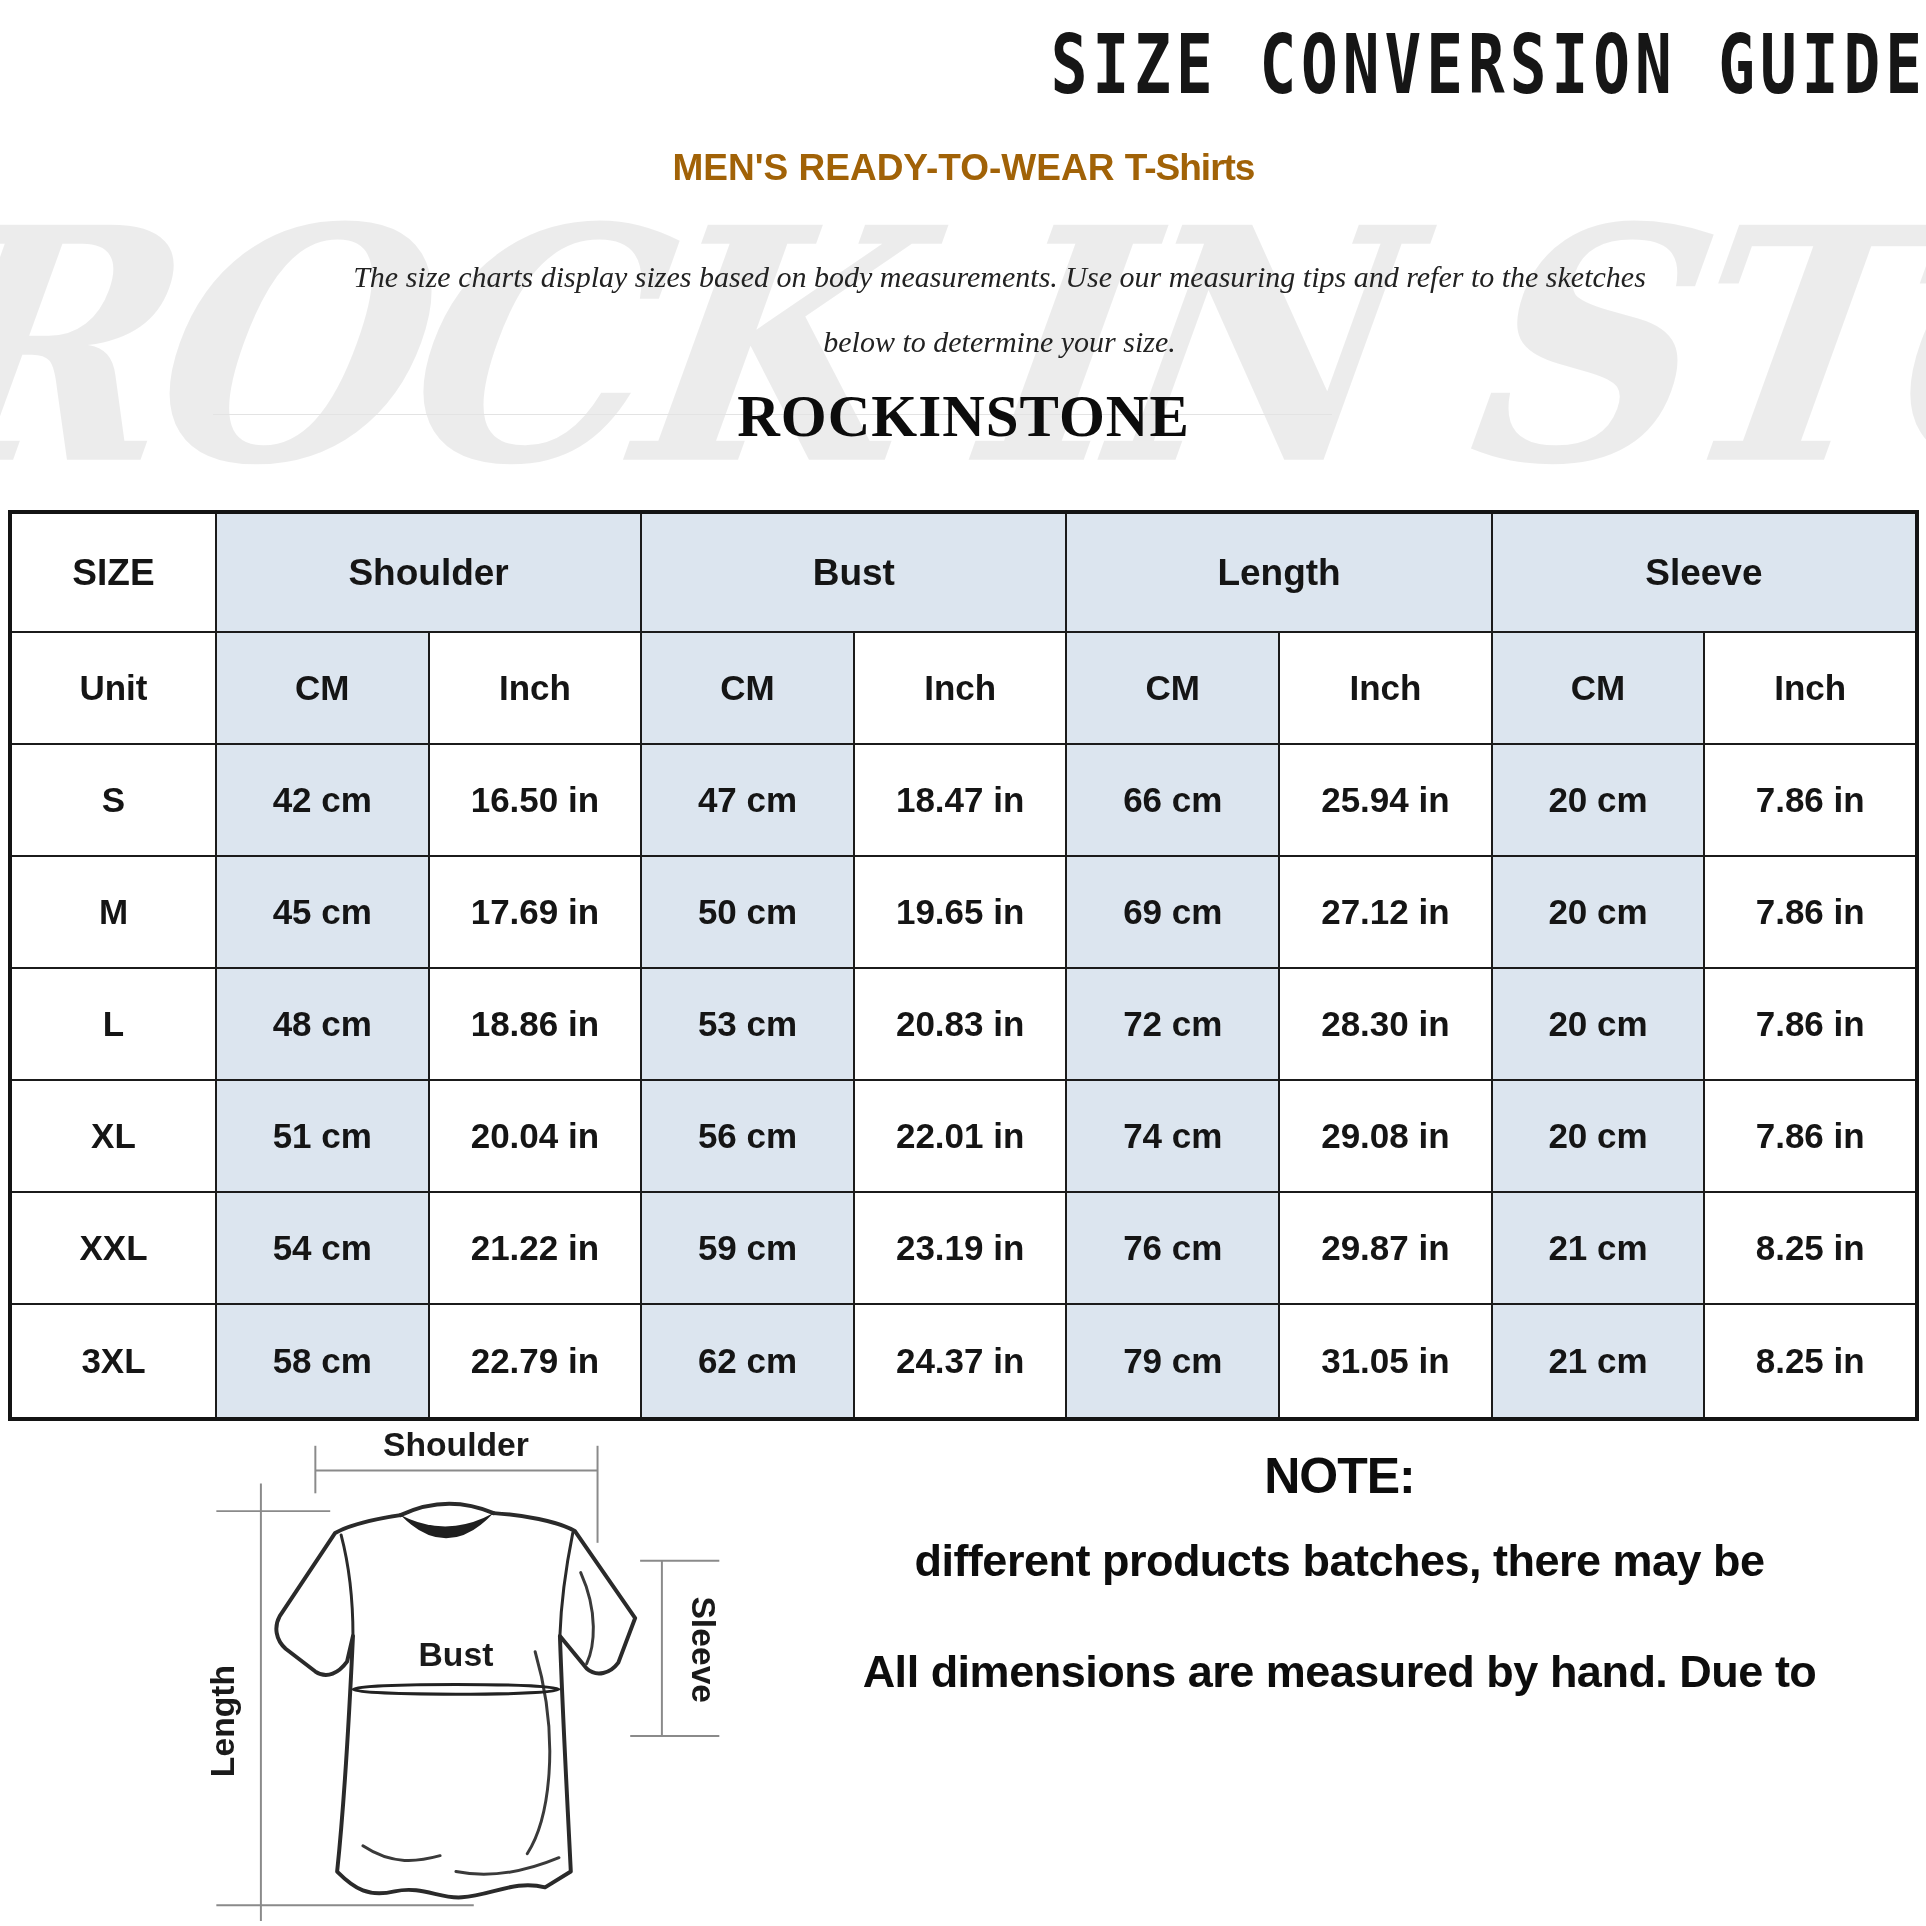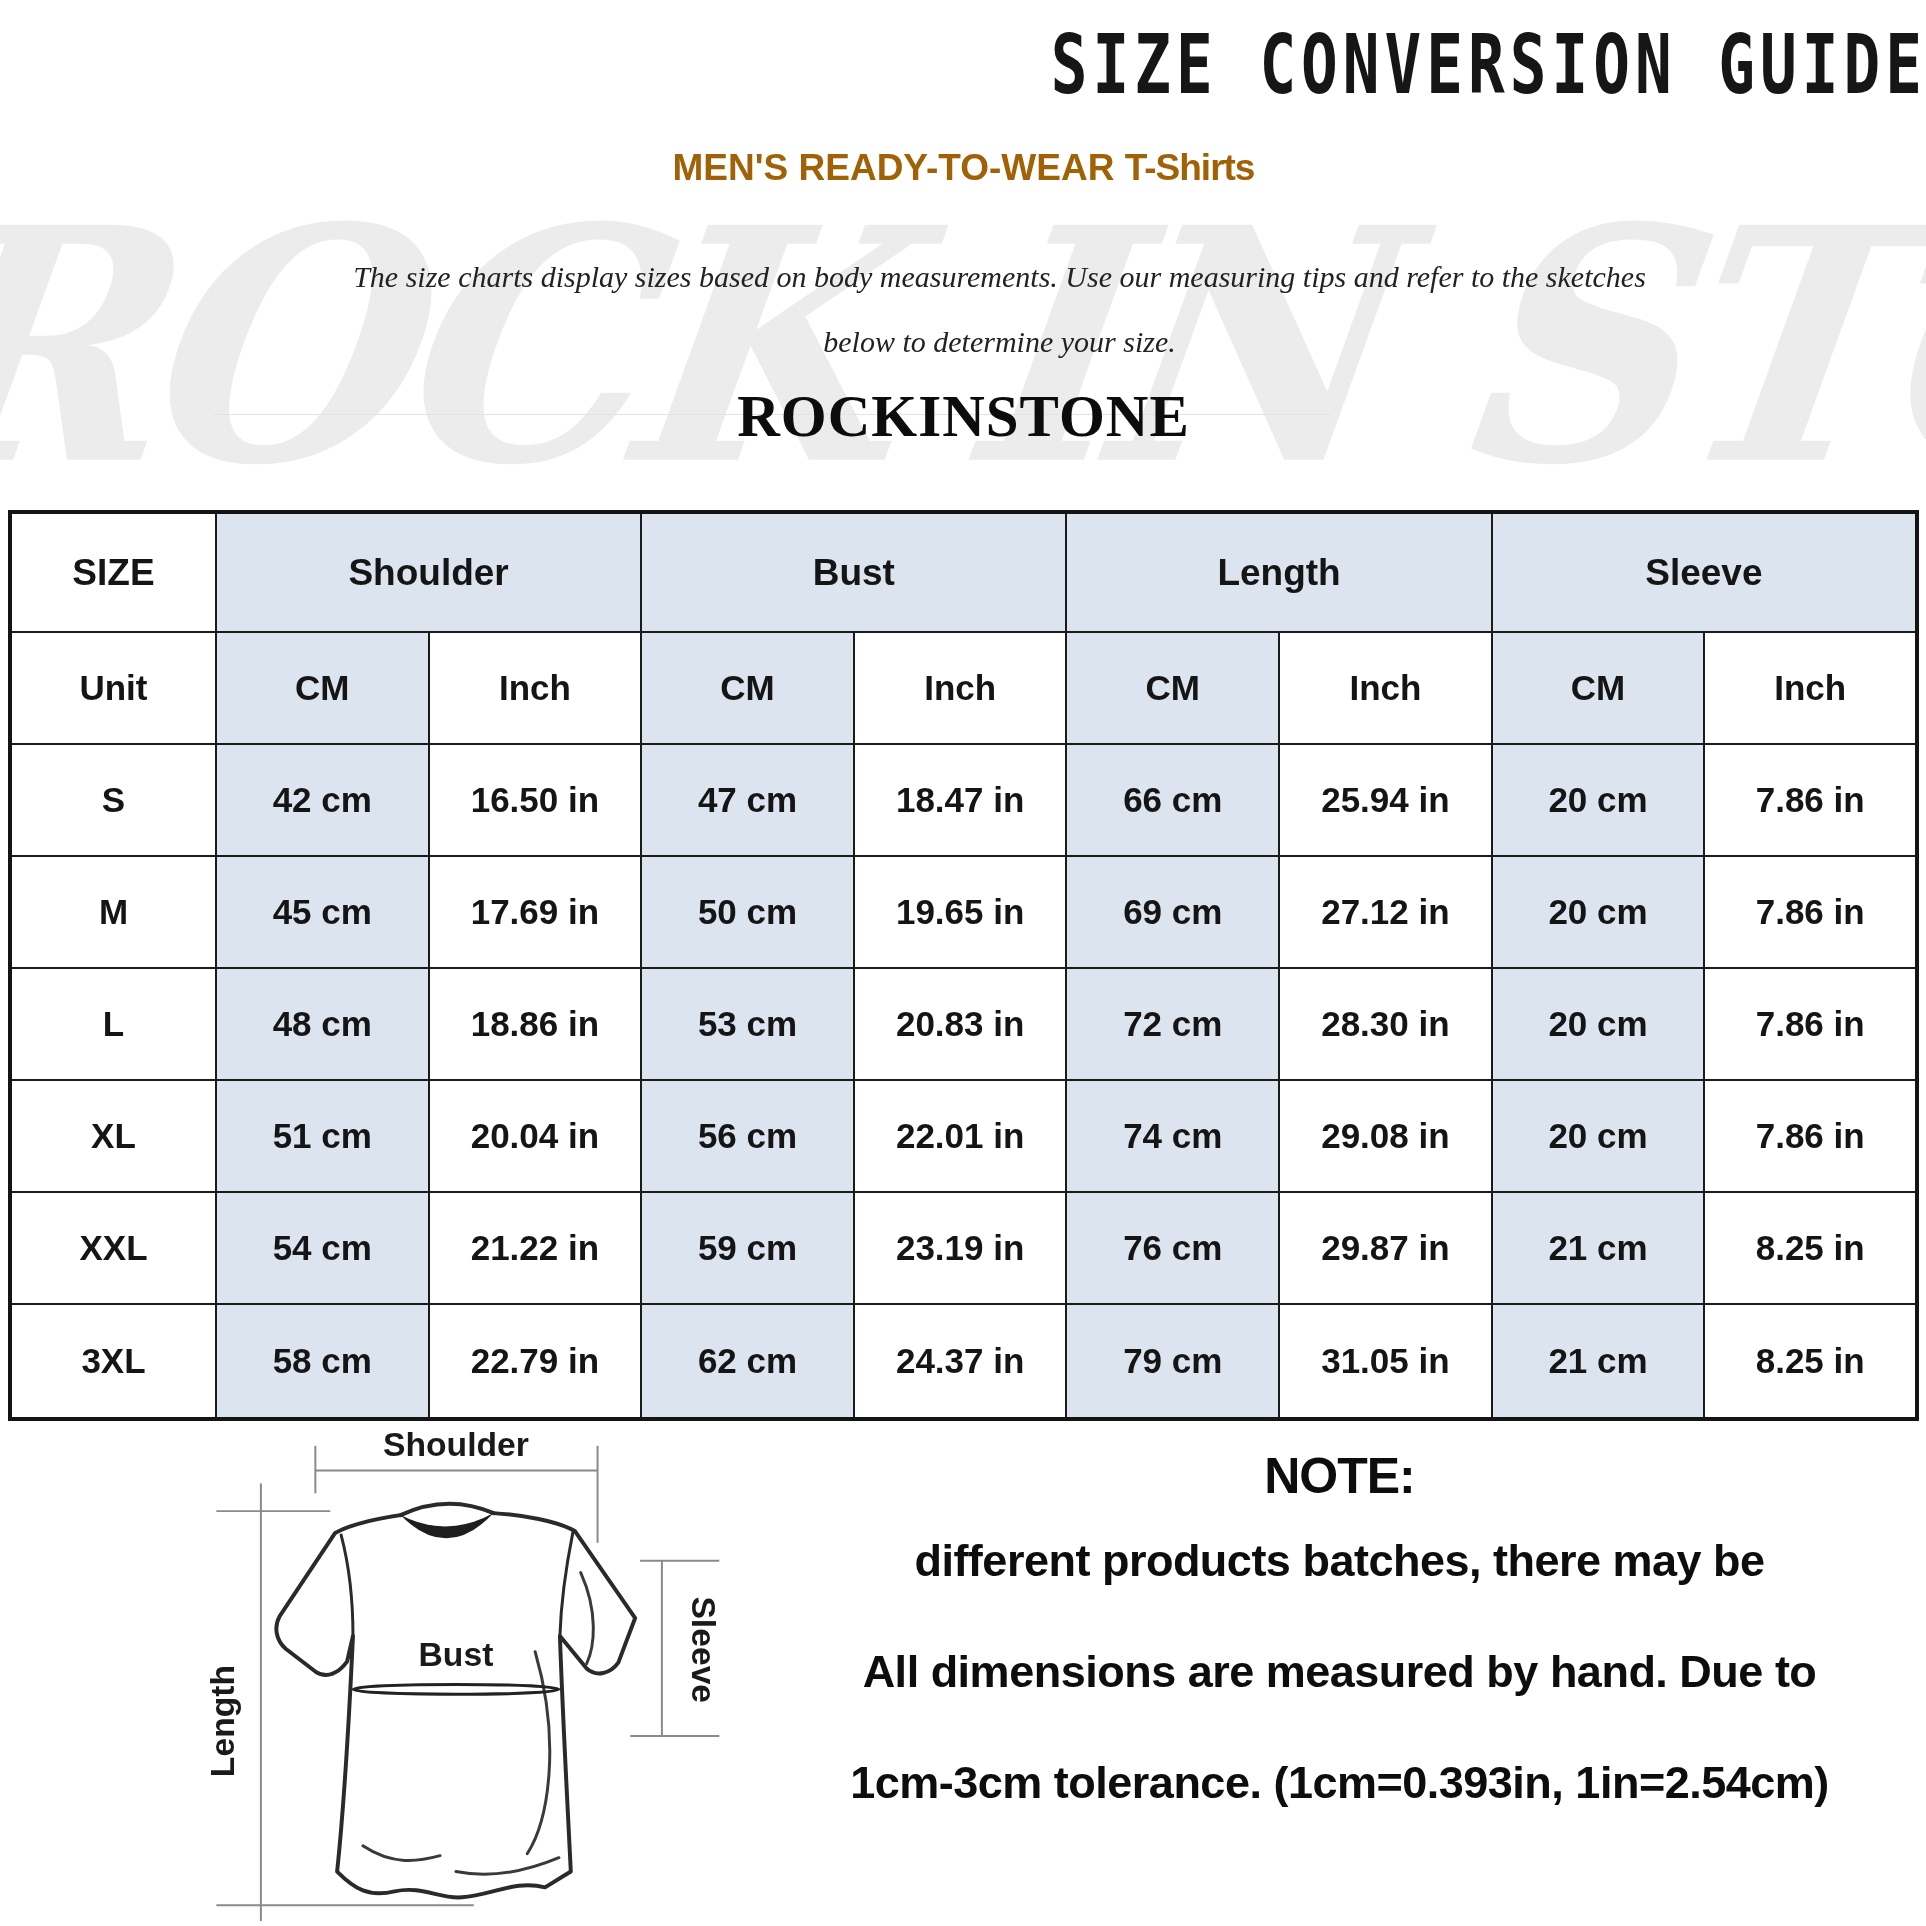--- a/index.html
+++ b/index.html
@@ -251,17 +251,16 @@
         <text x="88" y="300" transform="rotate(-90 88 300)">Length</text>
         <text x="550" y="228" transform="rotate(90 550 228)">Sleeve</text>
       </g>
     </svg>
   </div>
 
   <div class="note">
     <div class="note-heading">NOTE:</div>
     <div class="note-line">different products batches, there may be</div>
     <div class="note-line">All dimensions are measured by hand. Due to</div>
-    <div class="note-line">1cm-3cm tolerance. (1cm=0.393in, 1in=2.54cm)</div>
   </div>
 
 </div>
 
 
 </body></html>

